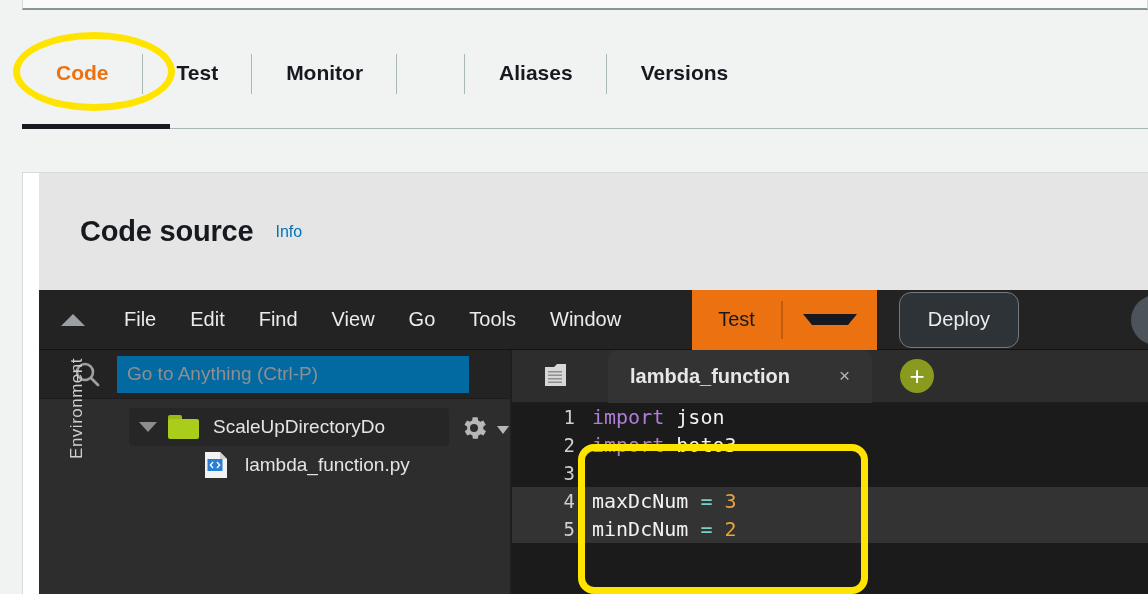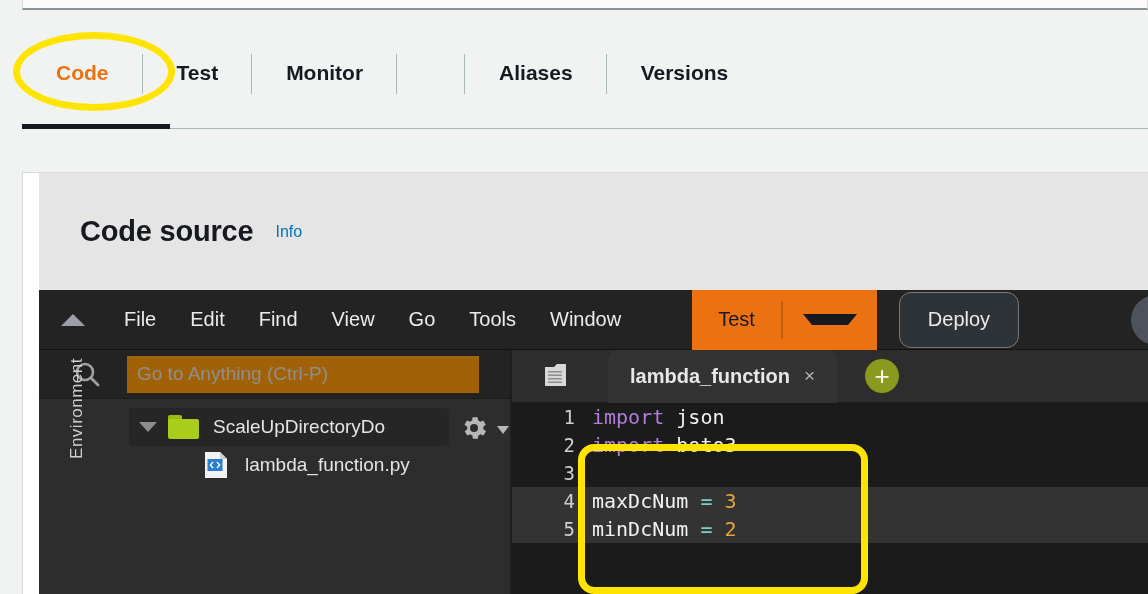--- a/index.html
+++ b/index.html
@@ -130,22 +130,22 @@
     background: #2d2d2d;
   }
   .searchbar {
     position: absolute; left: 0; top: 0; width: 471px; height: 49px;
     background: #232323;
     display: flex; align-items: center;
     border-bottom: 1px solid #1c1c1c;
   }
   .search-icon { margin-left: 34px; width: 28px; height: 28px; cursor: pointer; }
   .search-input {
-    margin-left: 26px; width: 352px; height: 37px;
-    background: #a16207; border: none; outline: none;
+    margin-left: 16px; width: 352px; height: 37px;
+    background: #0369a1; border: none; outline: none;
     color: #cfcfcf; font-size: 19px;
     font-family: "Liberation Sans", sans-serif;
     padding: 0 10px;
   }
   .search-input::placeholder { color: #8f8f8f; }
   .env-label {
     position: absolute; left: 28px; top: 8px;
     writing-mode: vertical-rl; transform: rotate(180deg);
     color: #cfcfcf; font-size: 17px; letter-spacing: 0.5px;
   }
@@ -204,20 +204,21 @@
     display: flex; align-items: center;
     border-bottom: 1px solid #1f1f1f;
   }
   .doc-icon { margin-left: 28px; width: 30px; height: 28px; cursor: pointer; }
   .etab {
     display: flex; align-items: center; margin-left: 38px;
     height: 53px; padding: 0 22px;
     background: #333333;
     border-radius: 10px 10px 0 0;
     cursor: pointer;
+    gap: 35px;
   }
   .etab-label { font-size: 20px; color: #e7e7e7; font-weight: 700; }
   .etab-close { margin-left: 14px; font-size: 19px; color: #b4b4b4; cursor: pointer; }
   .add-tab {
     margin-left: 28px; width: 34px; height: 34px; border-radius: 50%;
     background: #8a9a1e; color: #fff;
     display: flex; align-items: center; justify-content: center;
     font-size: 26px; line-height: 1; cursor: pointer;
   }
 

